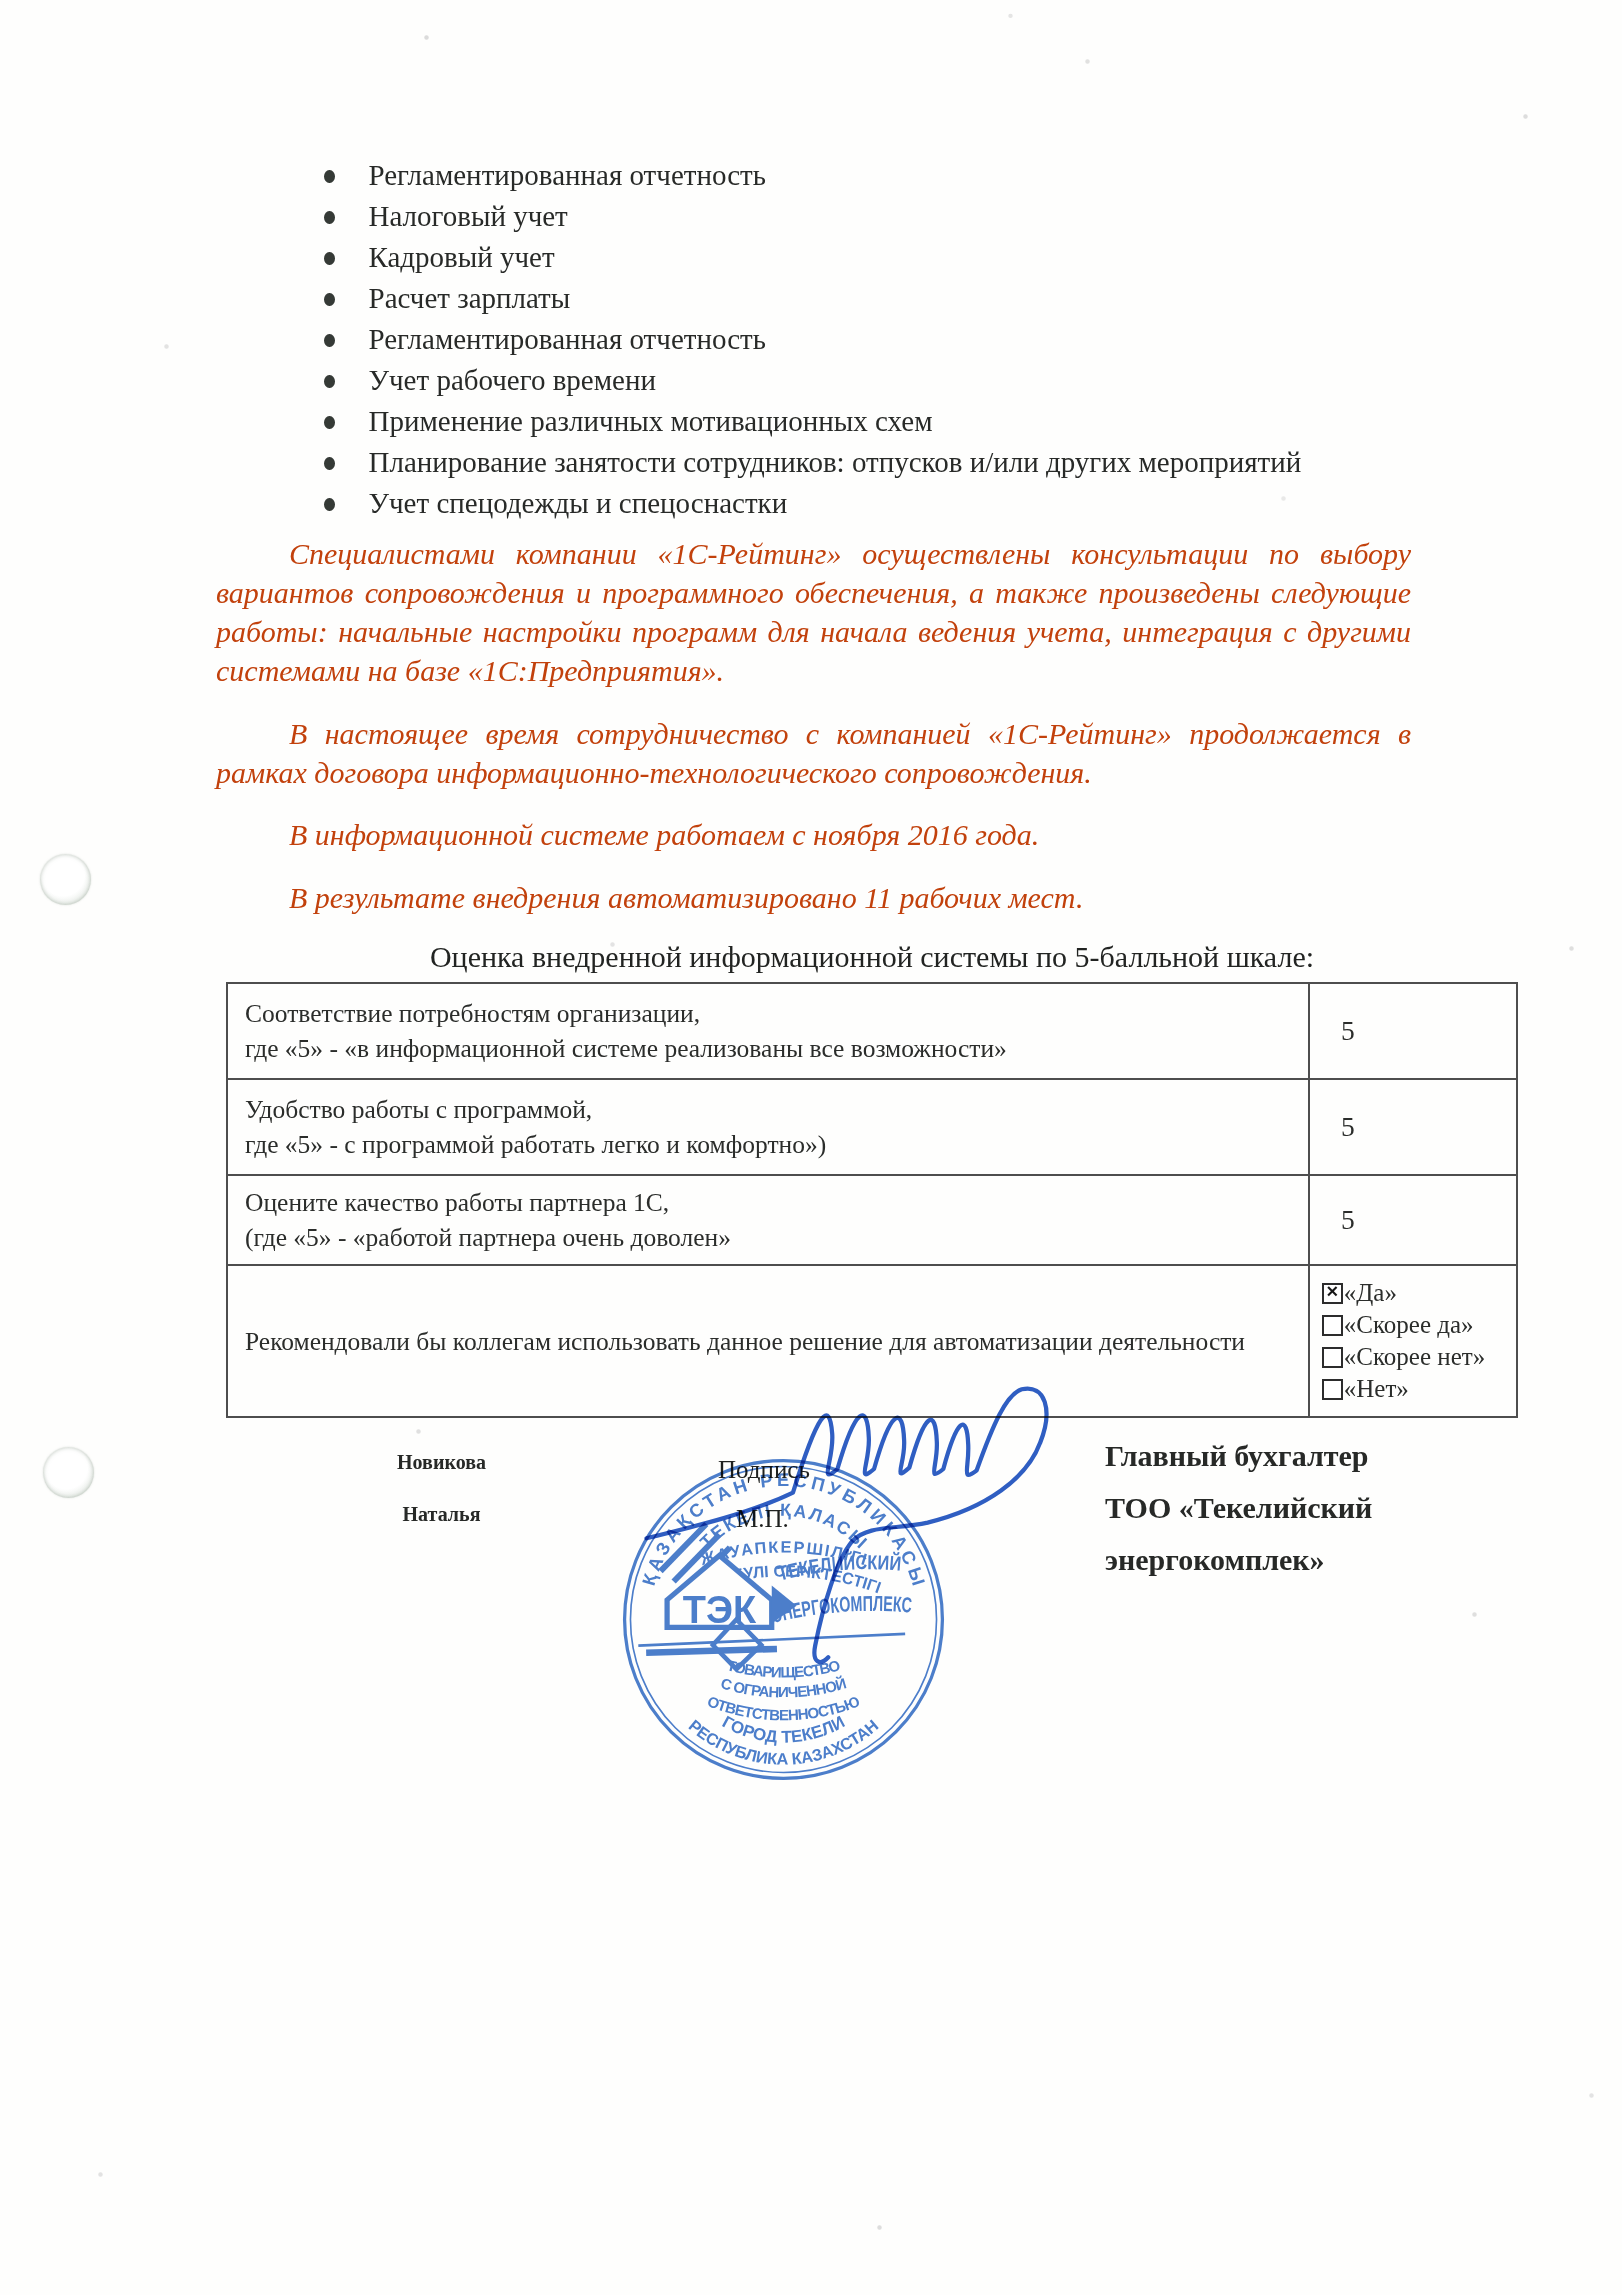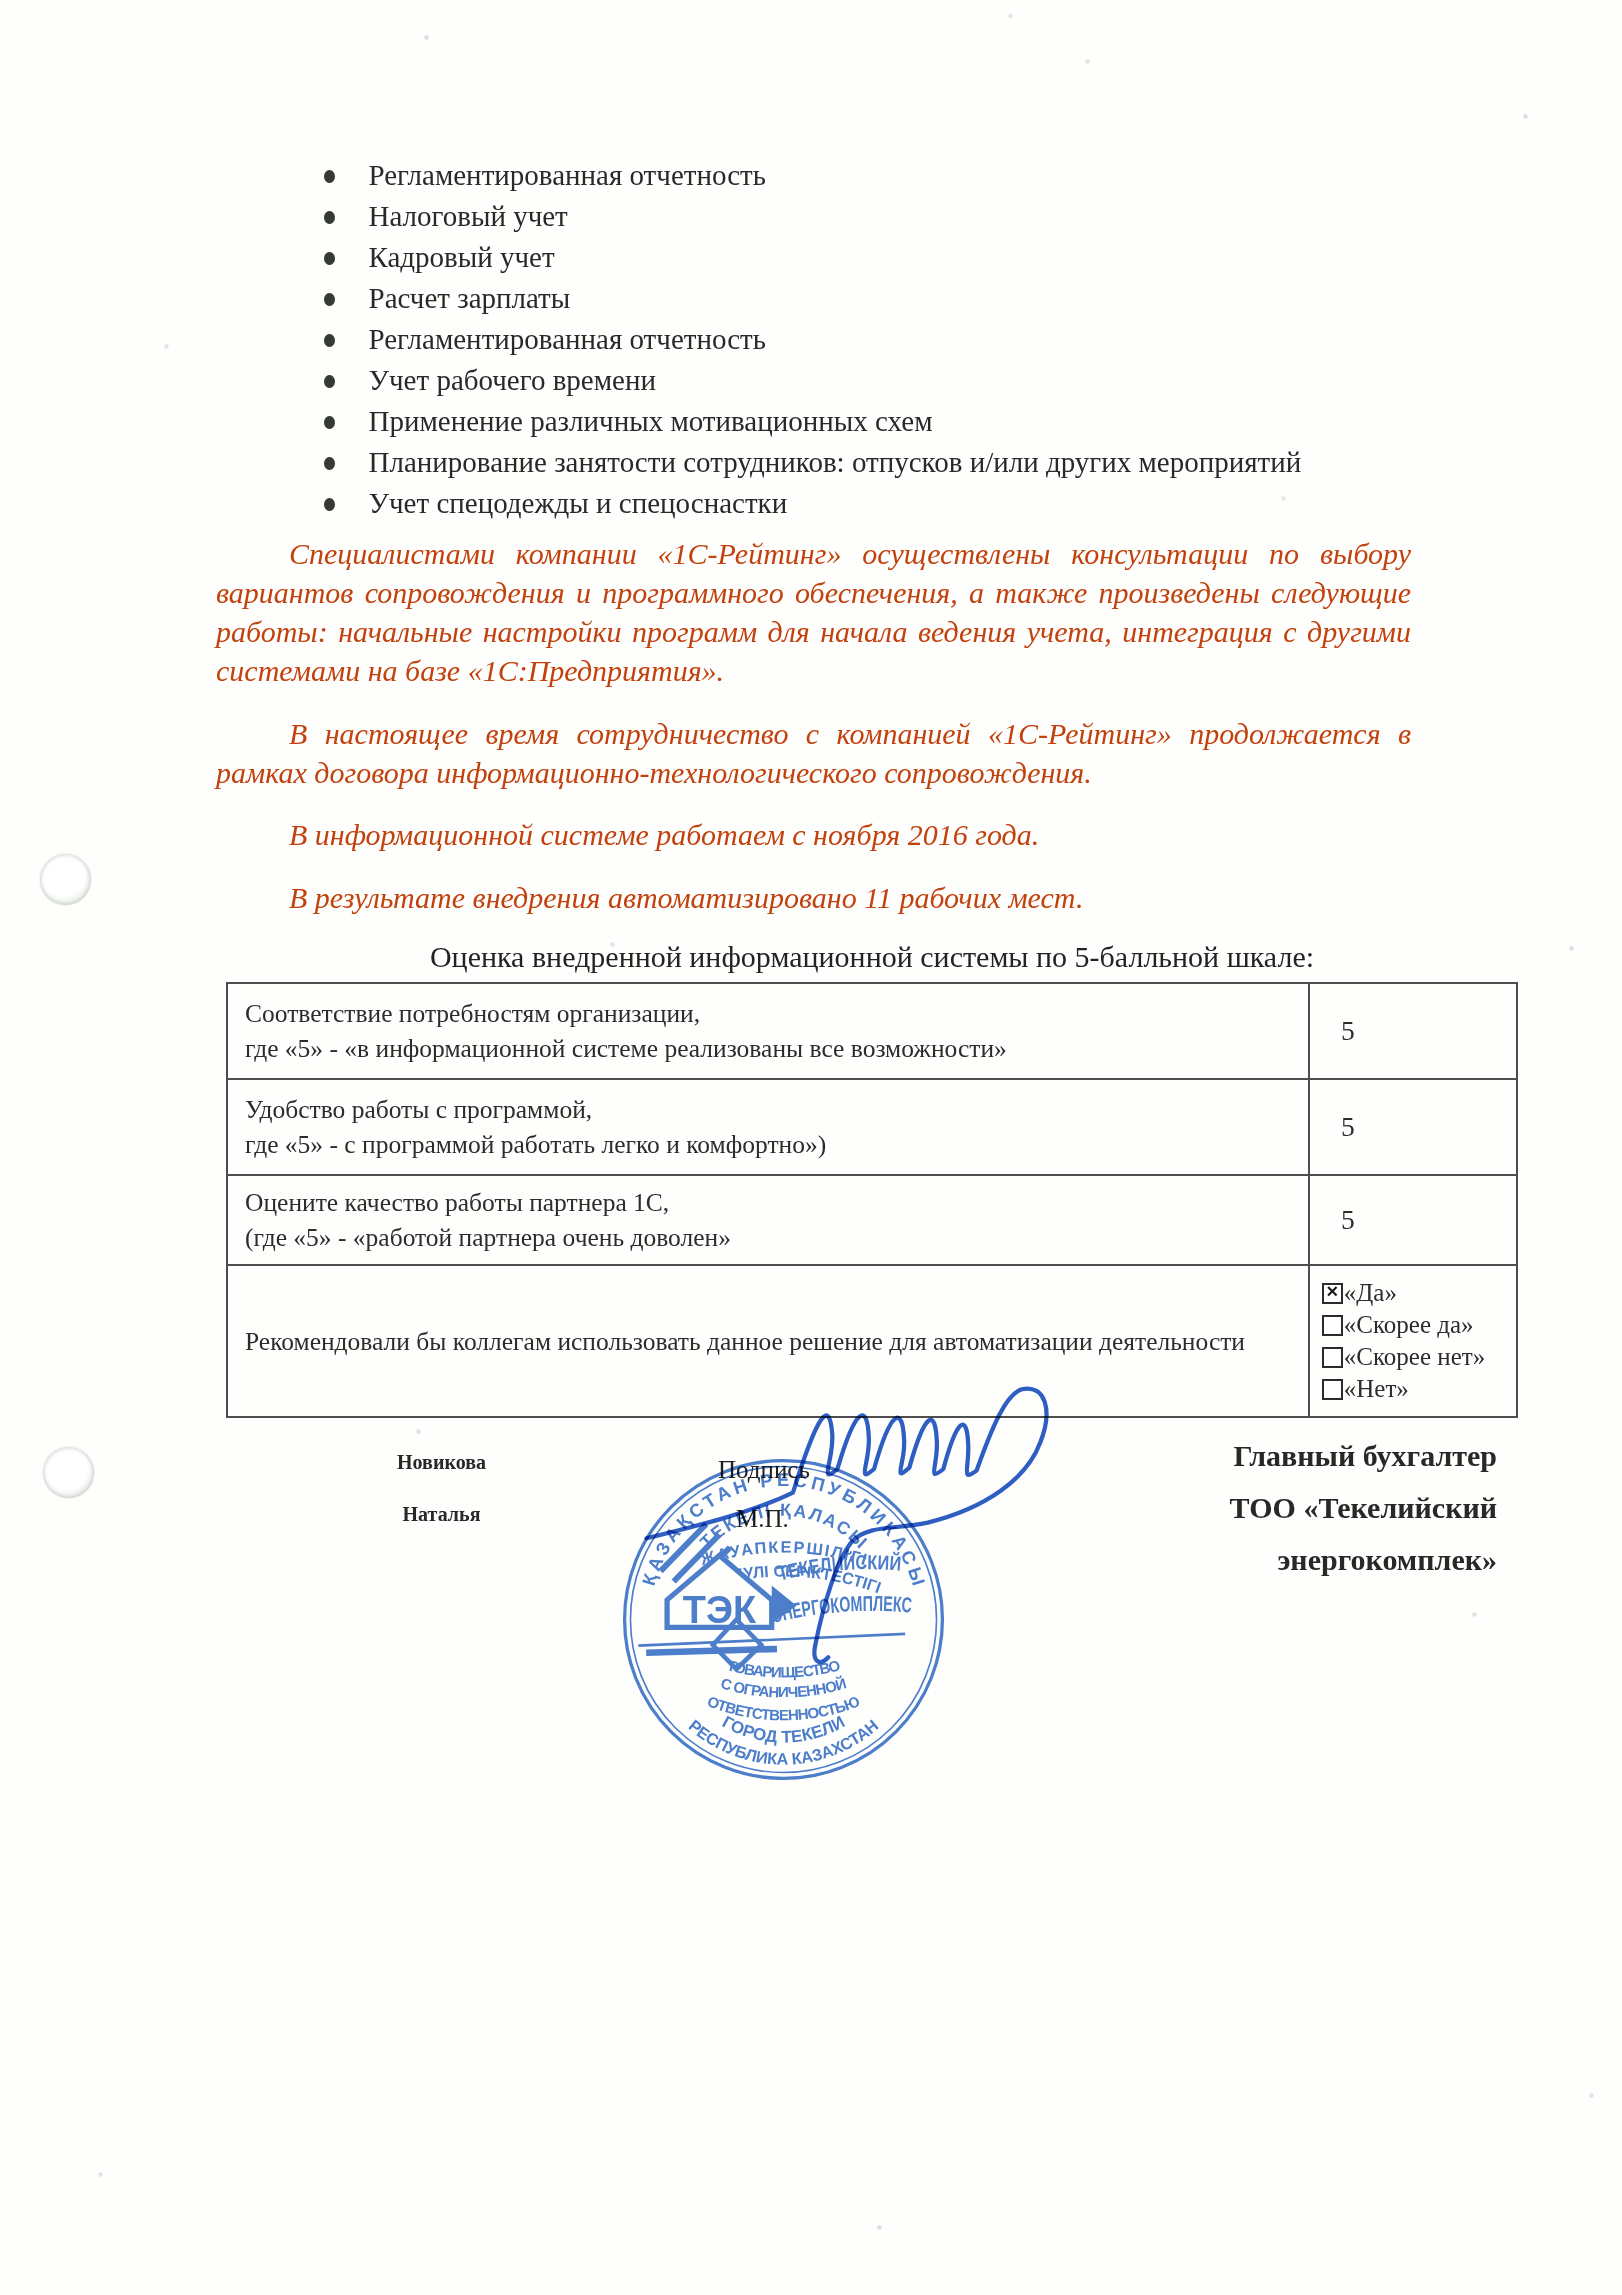--- a/index.html
+++ b/index.html
@@ -75,21 +75,21 @@
   .cb.checked::before{content:"✕";font-weight:700;transform:translateY(-0.7px);}
   .opt .ol{font-size:25px;color:#2b2d2b;}
 
   
   .sig-name{
     position:absolute;left:314px;top:1436px;width:255px;
     text-align:center;font-size:20px;font-weight:700;line-height:52px;color:#272927;
   }
   .sig-title{
     position:absolute;left:1105px;top:1430px;width:392px;
-    text-align:right;font-size:30px;font-weight:700;line-height:52px;color:#272927;
+    text-align:left;font-size:30px;font-weight:700;line-height:52px;color:#272927;
   }
   .cap{position:absolute;font-size:25px;color:#1f211f;}
   .cap-sign{left:718px;top:1456px;}
   .cap-seal{left:736px;top:1505px;}
 
   .stamp-svg{position:absolute;left:620px;top:1456px;width:327px;height:327px;mix-blend-mode:multiply;opacity:.93;}
   .stamp-svg text{font-family:"Liberation Sans","DejaVu Sans",sans-serif;font-weight:700;}
   .sign-svg{position:absolute;left:615px;top:1367px;width:471px;height:340px;mix-blend-mode:multiply;}
 </style>
 </head>

